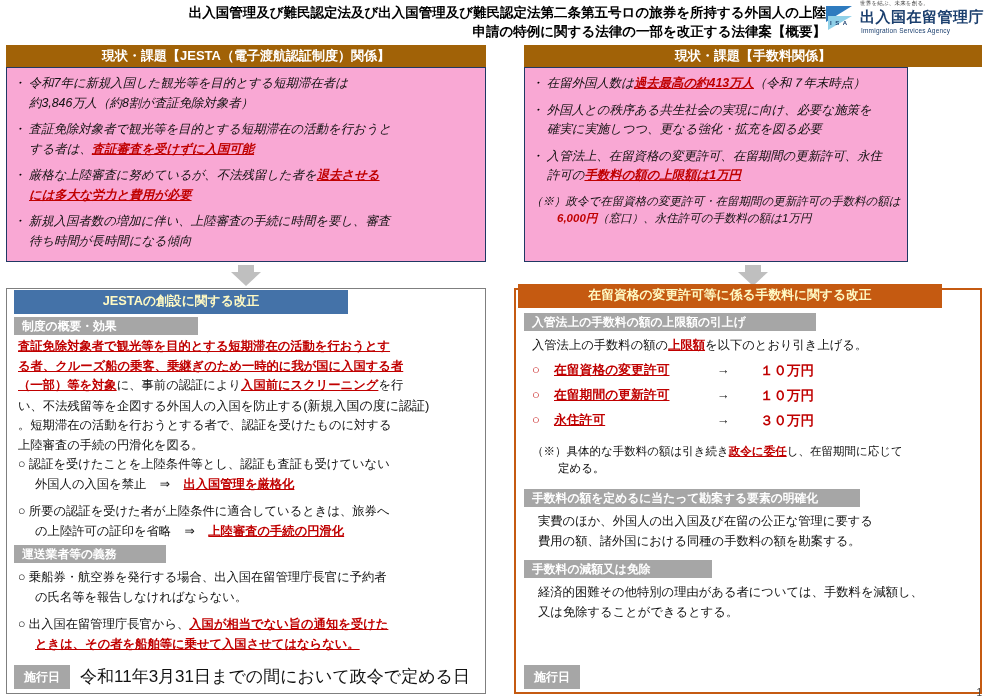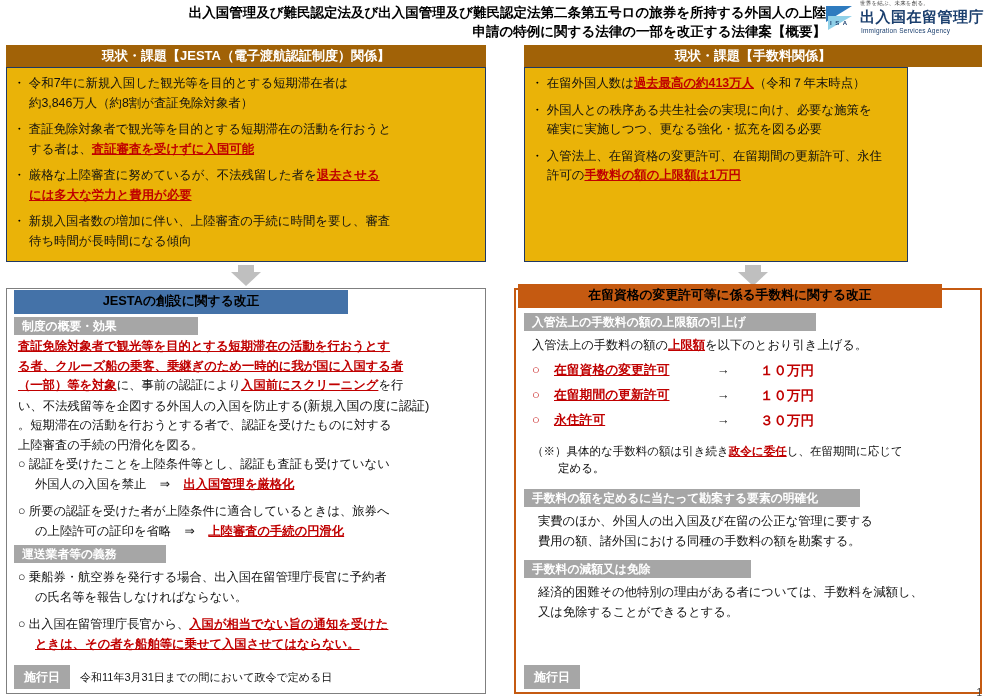--- a/index.html
+++ b/index.html
@@ -104,21 +104,22 @@
     color: #ffffff;
     font-size: 13px;
     font-weight: bold;
     text-align: center;
     line-height: 22px;
     height: 22px;
   }
   .blue-box {
     border: 1.5px solid #1f3864;
     box-sizing: border-box;
-    background: #eab308;
+    background: #f9a8d4;
+    font-style: italic;
   }
   .bullets {
     padding: 6px 6px 4px 6px;
     font-size: 12.4px;
     line-height: 19.5px;
   }
   .bullets .li {
     display: block;
     padding-left: 16px;
     text-indent: -16px;
@@ -152,21 +153,21 @@
     border-top: 14px solid #bfbfbf;
   }
   .arrow-stem {
     position: absolute;
     width: 16px; height: 8px;
     background: #bfbfbf;
   }
 
   
   .sec-head {
-    color: #000000;
+    color: #fef9c3;
     font-size: 12.8px;
     font-weight: bold;
     text-align: center;
     line-height: 21px;
     height: 24px;
   }
   .sec-head.blue { background: #4472a8; }
   .sec-head.orange { background: #c55a11; }
 
   .sub-head {
@@ -206,21 +207,21 @@
     color: #fff;
     font-size: 12px;
     font-weight: bold;
     text-align: center;
     line-height: 24px;
   }
   .footer-value {
     position: absolute;
     left: 56px; top: 0;
     height: 24px;
-    font-size: 11px;
+    font-size: 17px;
     line-height: 24px;
     padding-left: 10px;
   }
   .page-no {
     position: absolute;
     right: 6px; bottom: 2px;
     font-size: 10px;
     color: #444;
   }
   .outer-orange {
@@ -282,20 +283,26 @@
       <div class="li dot">
         <span>在留外国人数は</span><span class="u-red">過去最高の約413万人</span><span>（令和７年末時点）</span>
       </div>
       <div class="li dot">
         <span>外国人との秩序ある共生社会の実現に向け、必要な施策を</span><br>
         <span style="padding-left:16px; display:inline-block">確実に実施しつつ、更なる強化・拡充を図る必要</span>
       </div>
       <div class="li dot">
         <span>入管法上、在留資格の変更許可、在留期間の更新許可、永住</span><br>
         <span style="padding-left:16px; display:inline-block">許可の</span><span class="u-red">手数料の額の上限額は1万円</span>
+      </div>
+      <div class="note" style="margin-top:6px">
+        <div>（※）政令で在留資格の変更許可・在留期間の更新許可の手数料の額は</div>
+        <div style="padding-left:26px">
+          <span class="red">6,000円</span><span>（窓口）、永住許可の手数料の額は1万円</span>
+        </div>
       </div>
     </div>
   </div>
 
   <div class="arrow-stem" style="left:238px; top:265px;"></div>
   <div class="arrow" style="left:231px; top:272px;"></div>
   <div class="arrow-stem" style="left:745px; top:265px;"></div>
   <div class="arrow" style="left:738px; top:272px;"></div>
 
   <div class="panel outer-plain" style="left:6px; top:288px; width:480px; height:406px;"></div>
@@ -382,21 +389,21 @@
   <div class="panel note" style="left:532px; top:443px; width:440px;">
     <div><span>（※）具体的な手数料の額は引き続き</span><span class="u-red">政令に委任</span><span>し、在留期間に応じて</span></div>
     <div style="padding-left:26px">定める。</div>
   </div>
 
   <div class="panel body-text" style="left:538px; top:512px; width:430px;">
     <div>実費のほか、外国人の出入国及び在留の公正な管理に要する</div>
     <div>費用の額、諸外国における同種の手数料の額を勘案する。</div>
   </div>
 
-  <div class="panel sub-head" style="left:524px; top:560px; width:227px;">手数料の減額又は免除</div>
+  <div class="panel sub-head" style="left:524px; top:560px; width:188px;">手数料の減額又は免除</div>
 
   <div class="panel body-text" style="left:538px; top:583px; width:430px;">
     <div>経済的困難その他特別の理由がある者については、手数料を減額し、</div>
     <div>又は免除することができるとする。</div>
   </div>
 
   <div class="footer-row" style="left:524px; top:665px; width:450px;">
     <div class="footer-label">施行日</div>
   </div>
 

